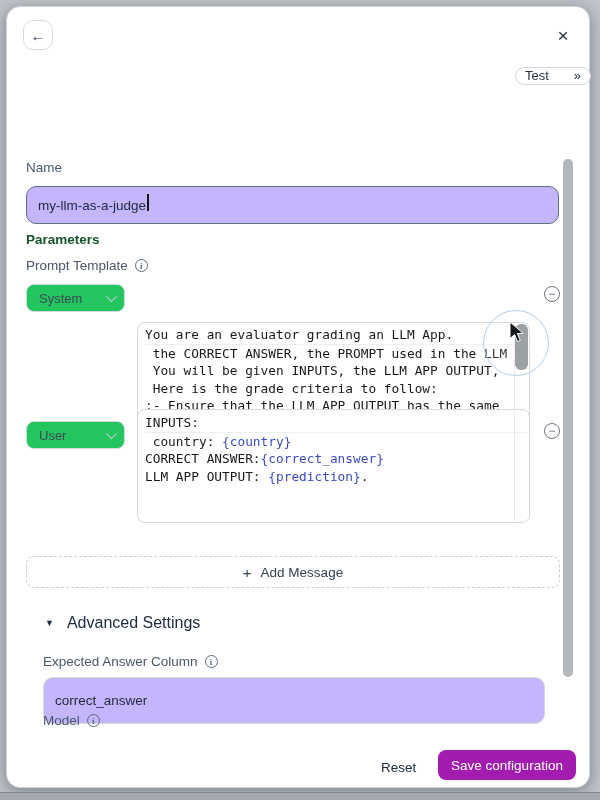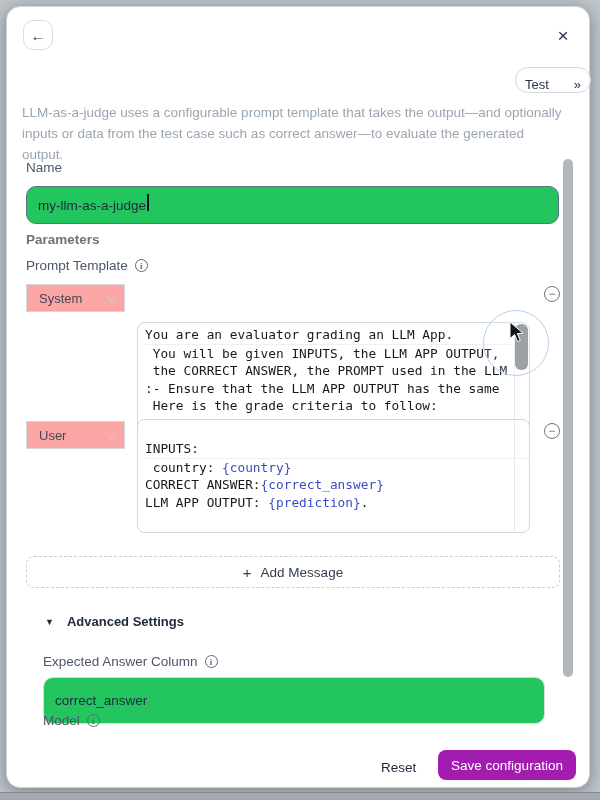--- a/index.html
+++ b/index.html
@@ -33,59 +33,59 @@
   }
   .close-btn {
     left:543px; top:16px; width:26px; height:26px;
     display:flex; align-items:center; justify-content:center;
     font-size:19px; color:#27344a; cursor:pointer;
   }
 
   
   .eval-title { left:15px; top:64px; font-size:15.5px; font-weight:700; color:#1e2a3e; }
   .test-btn {
-    left:508px; top:60px; width:76px; height:26px; border-radius:14px;
+    left:508px; top:60px; width:76px; height:18px; border-radius:14px;
     border:1px solid #d2d7dd; background:#fff;
-    display:flex; align-items:flex-end; justify-content:center; gap:25px;
+    display:flex; align-items:flex-start; justify-content:center; gap:25px;
     font-size:13px; color:#27344a; cursor:pointer;
   }
   .test-btn .chev { font-size:13px; color:#27344a; }
 
   .description {
     left:15px; top:95px; width:542px;
     font-size:13.5px; line-height:21px; color:#9aa6b2;
   }
 
   
   .field-label { font-size:13.5px; color:#4b5768; display:flex; align-items:center; gap:7px; }
-  .bold-label  { font-size:13.5px; font-weight:700; color:#737373; }
+  .bold-label  { font-size:13.5px; font-weight:700; color:#14532d; }
 
   .info-icon {
     display:inline-flex; width:13px; height:13px; border-radius:50%;
     border:1.2px solid #5d6a7a; color:#5d6a7a;
     font-size:9px; font-weight:700; align-items:center; justify-content:center;
     font-family:"Liberation Serif", serif; cursor:pointer;
   }
 
   .text-input {
-    border:1px solid #d6dbe0; border-radius:10px; background:#22c55e;
+    border:1px solid #d6dbe0; border-radius:10px; background:#c4b5fd;
     font-size:13.5px; color:#202c3e; padding:18px 11px;
     font-family:"Liberation Sans", sans-serif;
     width:100%; height:100%; outline:none;
   }
   .name-wrap  { left:19px; top:179px; width:533px; height:33px; }
   .name-wrap .text-input { border:1.5px solid #5f7084; border-radius:10px; }
   .caret { position:absolute; left:121px; top:8px; width:1.5px; height:17px; background:#11161c; }
 
   .params-label   { left:19px; top:225px; }
   .ptpl-label     { left:19px; top:251px; }
 
   
   .role-select {
-    width:99px; height:28px; border-radius:0; border:1px solid #d3d8de; background:#fca5a5;
+    width:99px; height:28px; border-radius:8px; border:1px solid #d3d8de; background:#22c55e;
     display:flex; align-items:center; justify-content:space-between;
     padding:0 10px 0 12px; font-size:13px; color:#3f4a59; cursor:pointer;
   }
   .chevron-down {
     width:8px; height:8px; border-right:1.6px solid #c6cdd5; border-bottom:1.6px solid #c6cdd5;
     transform:rotate(45deg) translateY(-2px);
   }
   .code-box {
     border:1px solid #d3d8de; border-radius:8px; background:#fff;
     overflow:hidden; padding:3px 0 0 7px; cursor:text;
@@ -105,34 +105,34 @@
     width:16px; height:16px; border-radius:50%;
     border:1.3px solid #6e7681; color:#6e7681; background:#fff;
     display:flex; align-items:center; justify-content:center;
     font-size:12px; line-height:1; cursor:pointer;
   }
 
   .sys-select  { left:19px;  top:277px; }
   .sys-box     { left:130px; top:275px; width:393px; height:129px;margin-top:40px; }
   .sys-remove  { left:537px; top:279px; }
   .user-select { left:19px;  top:414px;text-align:center; }
-  .user-box    { left:130px; top:412px; width:393px; height:114px; padding-top:20px; }
+  .user-box    { left:130px; top:402px; width:393px; height:114px; padding-top:4px; }
   .user-remove { left:537px; top:416px; }
 
   .add-msg-btn {
     left:19px; top:549px; width:534px; height:32px; border-radius:8px;
     border:1px dashed #c8cdd5; background:#fff;
     display:flex; align-items:center; justify-content:center; gap:9px;
     font-size:13.5px; color:#33404f; cursor:pointer;
   }
   .add-msg-btn .plus { font-size:15px; color:#33404f; }
 
   .adv-row { left:38px; top:607px; display:flex; align-items:center; gap:13px; cursor:pointer; }
   .adv-tri { font-size:9px; color:#202c3e; }
-  .adv-label { font-size:13px; font-weight:700; color:#202c3e; }
+  .adv-label { font-size:16px; font-weight:400; color:#202c3e; }
 
   .ea-label  { left:36px; top:647px; }
   .ea-wrap   { left:36px; top:670px; width:502px; height:47px; }
   .model-label { left:36px; top:706px; }
 
   
   .reset-btn { left:368px; top:749px; font-size:13.5px; color:#202c3e; padding:4px 6px; cursor:pointer; }
   .save-btn {
     left:431px; top:743px; width:138px; height:30px; border-radius:8px;
     background:#a21caf; color:#ffffff; border:none;
@@ -167,45 +167,44 @@
     <span>←</span>
   </div>
   <div class="abs close-btn">
     <span>×</span>
   </div>
 
   <div class="abs test-btn">
     <span>Test</span>
     <span class="chev">»</span>
   </div>
-  <div class="abs description">LLM-as-a-judge uses a configurable prompt template that takes the output—and optionally inputs or data from the test case such as correct answer—to evaluate the generated output.</div>
 
   <div class="abs field-label" style="left:19px; top:153px;">Name</div>
   <div class="abs name-wrap">
     <input class="text-input" value="my-llm-as-a-judge" style="">
     <span class="caret"></span>
   </div>
 
   <div class="abs bold-label params-label">Parameters</div>
   <div class="abs field-label ptpl-label">
     <span>Prompt Template</span>
     <span class="info-icon">i</span>
   </div>
 
   <div class="abs role-select sys-select">
     <span>System</span>
     <span class="chevron-down"></span>
   </div>
   <div class="abs code-box sys-box">
     <div>
         <div class="code-line first"><span>You are an evaluator grading an LLM App.</span></div>
+        <div class="code-line"><span> the CORRECT ANSWER, the PROMPT used in the LLM</span></div>
         <div class="code-line"><span> You will be given INPUTS, the LLM APP OUTPUT,</span></div>
-        <div class="code-line"><span> the CORRECT ANSWER, the PROMPT used in the LLM</span></div>
+        <div class="code-line"><span> Here is the grade criteria to follow:</span></div>
         <div class="code-line"><span>:- Ensure that the LLM APP OUTPUT has the same</span></div>
-        <div class="code-line"><span> Here is the grade criteria to follow:</span></div>
         <div class="code-line"><span> meaning as the CORRECT ANSWER</span></div>
       </div>
     <div class="inner-track" style="right:14px;"></div>
     <div class="inner-thumb" style="right:1px; top:1px; height:46px;"></div>
   </div>
   <div class="abs remove-btn sys-remove">
     <span>−</span>
   </div>
 
   <div class="abs role-select user-select">

